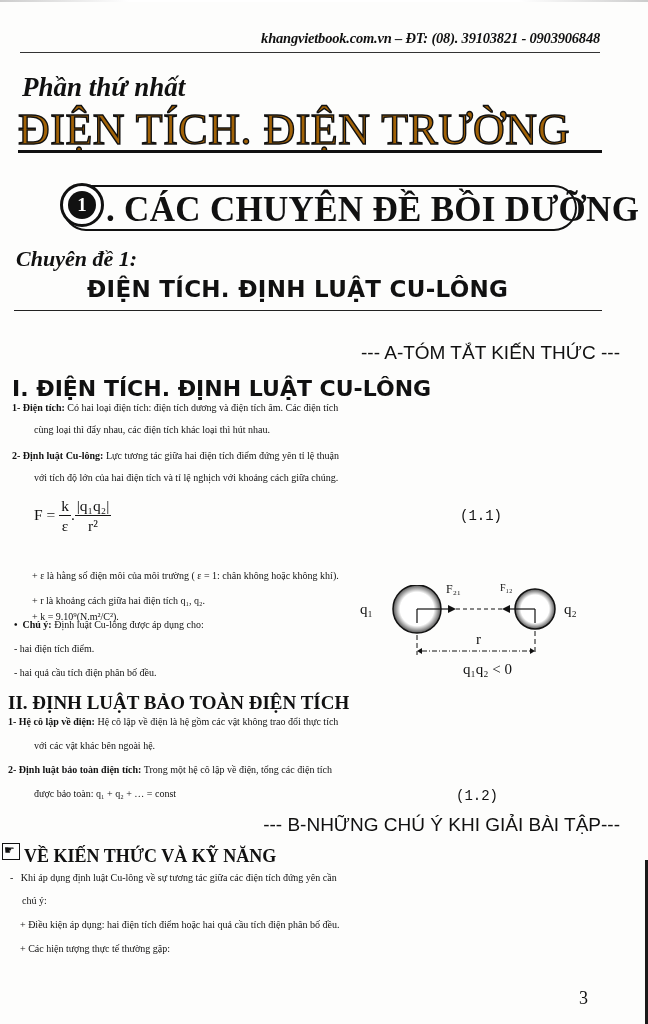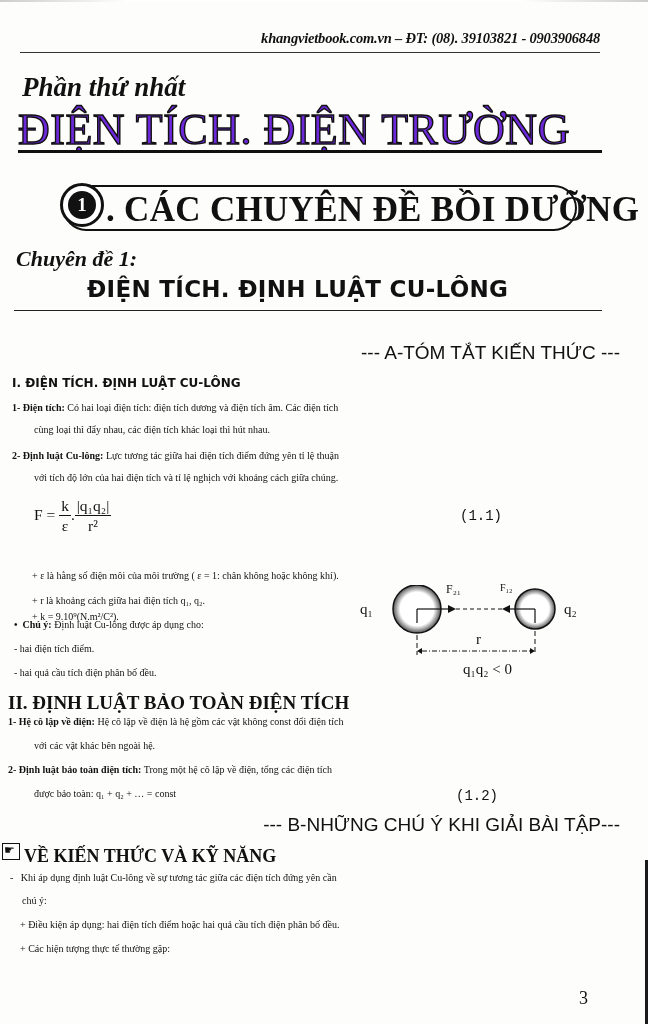--- a/index.html
+++ b/index.html
@@ -10,40 +10,40 @@
   }
   .edge-right { position: absolute; right: 0; top: 860px; width: 3px; height: 164px; background: #1a1a1a; }
   .edge-top { position: absolute; left: 0; top: 0; width: 648px; height: 2px; background: linear-gradient(90deg,#ccc,#fff 20%,#fff 80%,#ccc); }
 
   .header { position: absolute; left: 20px; top: 30px; width: 580px; text-align: right;
     font-style: italic; font-weight: bold; font-size: 14.5px; letter-spacing: -0.2px; }
   .header-rule { position: absolute; left: 20px; top: 52px; width: 580px; height: 1px; background: #333; }
 
   .part-label { position: absolute; left: 22px; top: 72px; font-style: italic; font-weight: bold; font-size: 27px; }
   .part-title { position: absolute; left: 18px; top: 106px; font-family: "Liberation Serif", serif;
-    font-size: 44px; letter-spacing: 0.5px; color: #6d28d9;
+    font-size: 44px; letter-spacing: 0.5px; color: #a16207;
     -webkit-text-stroke: 1.4px #111; font-weight: normal; line-height: 48px;
     text-shadow: 0 0 0 #111; }
   .part-rule { position: absolute; left: 18px; top: 150px; width: 584px; height: 3px; background: #111; }
 
   .pill { position: absolute; left: 63px; top: 185px; width: 510px; height: 42px;
     border: 2px solid #111; border-radius: 24px; }
   .pill-num { position: absolute; left: 60px; top: 183px; width: 44px; height: 44px; border-radius: 50%;
     background: #fff; border: 3px solid #111; box-sizing: border-box; }
   .pill-num-inner { position: absolute; left: 5px; top: 5px; width: 28px; height: 28px; border-radius: 50%;
     background: #111; color: #fff; font-weight: bold; font-size: 19px; text-align: center; line-height: 28px; }
   .pill-text { position: absolute; left: 106px; top: 190px; font-weight: bold; font-size: 35px; letter-spacing: 0.3px; }
 
   .chuyende-label { position: absolute; left: 16px; top: 246px; font-style: italic; font-weight: bold; font-size: 22px; }
   .chuyende-title { position: absolute; left: 87px; top: 276px; font-family: "DejaVu Sans", sans-serif;
     font-weight: bold; font-size: 23px; letter-spacing: 0.3px; }
   .chuyende-rule { position: absolute; left: 14px; top: 310px; width: 588px; height: 1px; background: #222; }
 
   .sec-heading { position: absolute; font-family: "Liberation Sans", sans-serif; font-size: 19px; left: 0; width: 620px; text-align: right; }
-  .roman-h { position: absolute; left: 12px; font-family: "DejaVu Sans", sans-serif; font-weight: bold; font-size: 12px; }
+  .roman-h { position: absolute; left: 12px; font-family: "DejaVu Sans", sans-serif; font-weight: bold; font-size: 22px; }
   .roman-h2 { position: absolute; left: 8px; font-weight: bold; font-size: 19px; }
   .line { position: absolute; font-size: 10px; white-space: nowrap; }
 
   .formula { position: absolute; left: 34px; top: 497px; font-size: 15.5px; }
   .frac { display: inline-block; vertical-align: middle; text-align: center; }
   .frac .n { display: block; border-bottom: 1px solid #111; padding: 0 2px; line-height: 18px; }
   .frac .d { display: block; line-height: 20px; }
   .eqno { position: absolute; font-size: 14px; font-family: Liberation Mono, monospace; }
 
   .diagram { position: absolute; left: 380px; top: 585px; width: 200px; height: 100px; }
@@ -147,21 +147,21 @@
   <span style="position:absolute; left:120px; top:-3px; font-size:10px;">F₁₂</span>
   <span style="position:absolute; left:96px; top:46px; font-size:15px;">r</span>
   <span style="position:absolute; left:74px; top:76px; font-size:15px;margin-left:9px;">q₁q₂ &lt; 0</span>
 </div>
 
 <div class="roman-h2" style="top:692px;">II. ĐỊNH LUẬT BẢO TOÀN ĐIỆN TÍCH</div>
 
 <div class="line" style="left:8px; top:716px;">
   <b>1-</b>
   <b>Hệ cô lập về điện:</b>
-  <span>Hệ cô lập về điện là hệ gồm các vật không const đổi điện tích</span>
+  <span>Hệ cô lập về điện là hệ gồm các vật không trao đổi thực tích</span>
 </div>
 <div class="line" style="left:34px; top:740px;">với các vật khác bên ngoài hệ.</div>
 
 <div class="line" style="left:8px; top:764px;">
   <b>2-</b>
   <b>Định luật bảo toàn điện tích:</b>
   <span>Trong một hệ cô lập về điện, tổng các điện tích</span>
 </div>
 <div class="line" style="left:34px; top:788px;">được bảo toàn: q₁ + q₂ + … = const</div>
 <div class="eqno" style="left:456px; top:788px;">(1.2)</div>

